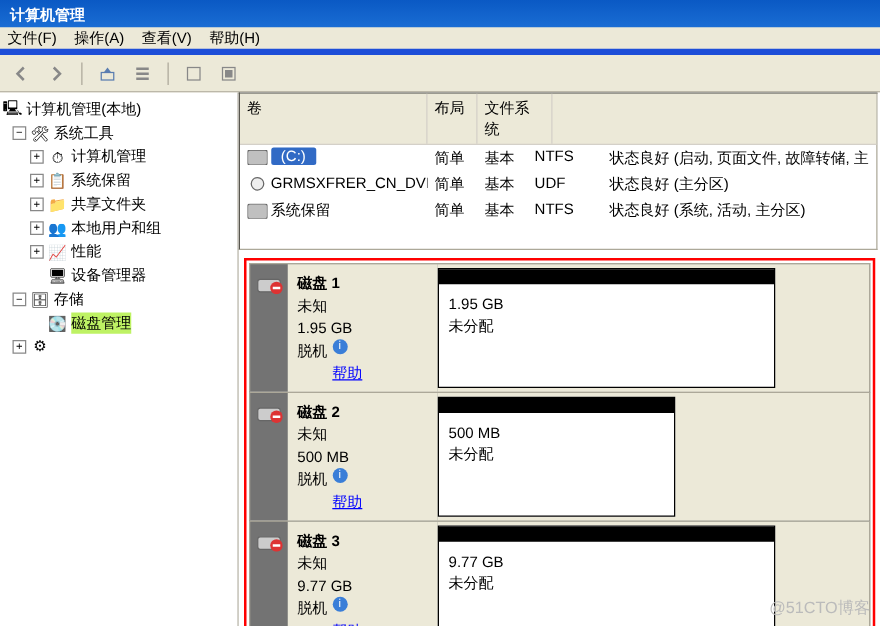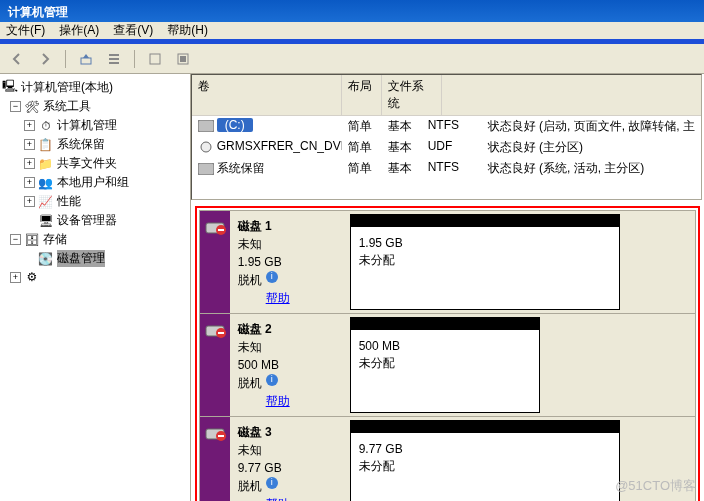--- a/index.html
+++ b/index.html
@@ -10,32 +10,32 @@
 .toolbar { background: #ece9d8; padding: 3px 6px; height: 30px; display: flex; gap: 6px; align-items: center; border-bottom: 1px solid #aca899; }
 .tb-btn { width: 22px; height: 22px; border: 1px solid transparent; display: flex; align-items: center; justify-content: center; }
 .tb-divider { width: 1px; height: 18px; background: #aca899; margin: 0 3px; }
 .content { display: flex; height: 427px; }
 .tree-panel { width: 210px; background: #fff; border-right: 1px solid #aca899; overflow: auto; padding: 4px 2px; }
 .tree-item { display: flex; align-items: center; padding: 1px 0; white-space: nowrap; }
 .tree-indent { display: inline-block; }
 .tree-toggle { width: 11px; height: 11px; border: 1px solid #888; display: inline-flex; align-items: center; justify-content: center; font-size: 9px; line-height: 1; margin-right: 3px; background: #fff; }
 .tree-toggle-empty { width: 14px; display: inline-block; }
 .tree-icon { width: 16px; height: 16px; margin-right: 3px; display: inline-flex; align-items: center; justify-content: center; }
-.tree-label.selected { background: #a3a3a3; }
+.tree-label.selected { background: #bef264; }
 .right-panel { flex: 1; display: flex; flex-direction: column; background: #fff; }
 .volume-list { border: 1px inset #aca899; margin: 0 2px 2px 0; background: #fff; }
 .vol-header { display: flex; background: #ece9d8; border-bottom: 1px solid #d4d0c8; }
 .vol-th { padding: 3px 6px; border-right: 1px solid #d4d0c8; font-weight: normal; }
 .vol-row { display: flex; padding: 1px 0; }
 .vol-td { padding: 1px 6px; white-space: nowrap; overflow: hidden; }
 .vol-icon { width: 16px; height: 12px; display: inline-block; vertical-align: middle; margin-right: 3px; }
 .c-vol { background: #316ac5; color: #fff; padding: 0 8px; border-radius: 2px; }
 .disk-panel { flex: 1; overflow: auto; position: relative; padding: 4px; }
 .highlight-box { border: 2px solid #ff0000; padding: 2px; }
-.disk-row { display: flex; margin: 0; background: #701a75; border: 1px solid #aca899; border-bottom: none; }
+.disk-row { display: flex; margin: 0; background: #737373; border: 1px solid #aca899; border-bottom: none; }
 .disk-row:last-child { border-bottom: 1px solid #aca899; }
 .disk-info { width: 120px; padding: 6px 8px; background: #ece9d8; font-size: 11px; line-height: 1.5; }
 .disk-info .disk-name { font-weight: bold; }
 .disk-info .offline { display: flex; align-items: flex-start; }
 .disk-info .info-icon { width: 12px; height: 12px; border-radius: 50%; background: #3a7ed8; color: #fff; display: inline-flex; align-items: center; justify-content: center; font-size: 9px; margin-left: 4px; }
 .disk-info a { color: #0000ff; text-decoration: underline; margin-left: 28px; }
 .disk-bar-area { flex: 1; display: flex; align-items: stretch; background: #ece9d8; padding: 3px 6px 3px 0; }
 .disk-partition { border: 1px solid #000; background: #fff; padding: 6px 8px; position: relative; }
 .disk-partition .top-stripe { position: absolute; top: 0; left: 0; right: 0; height: 12px; background: #000; }
 .disk-partition .part-text { margin-top: 14px; font-size: 11px; line-height: 1.4; }

